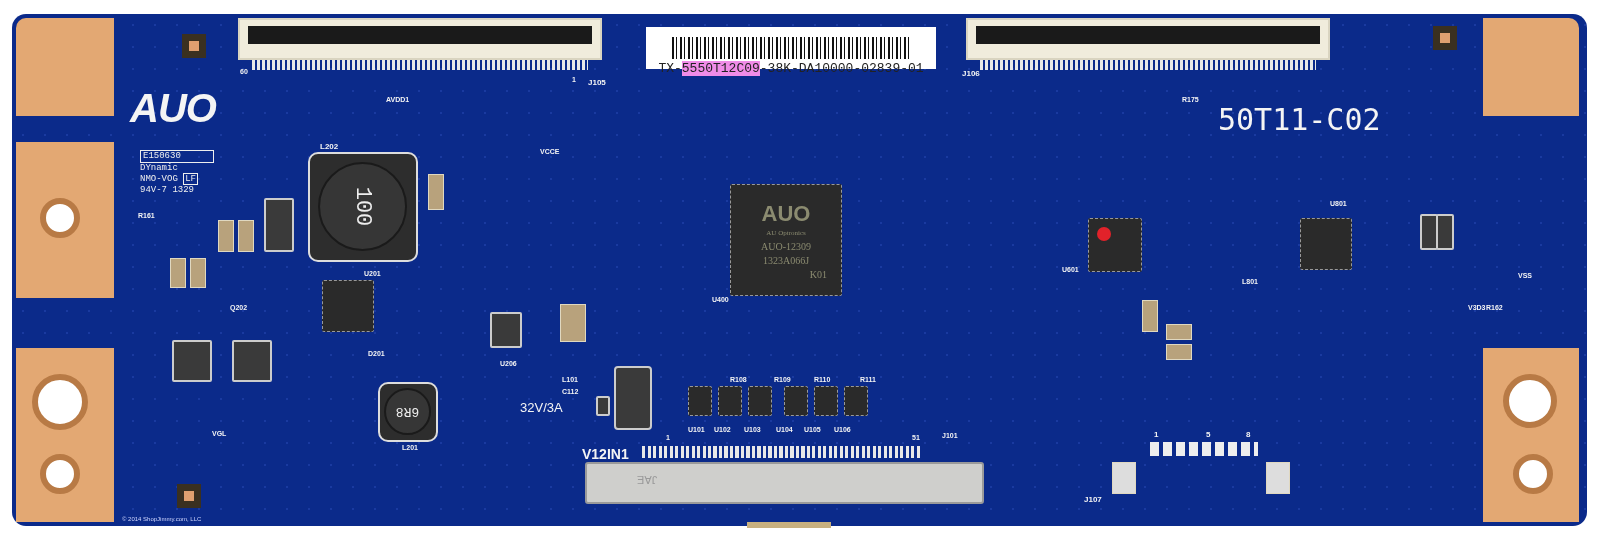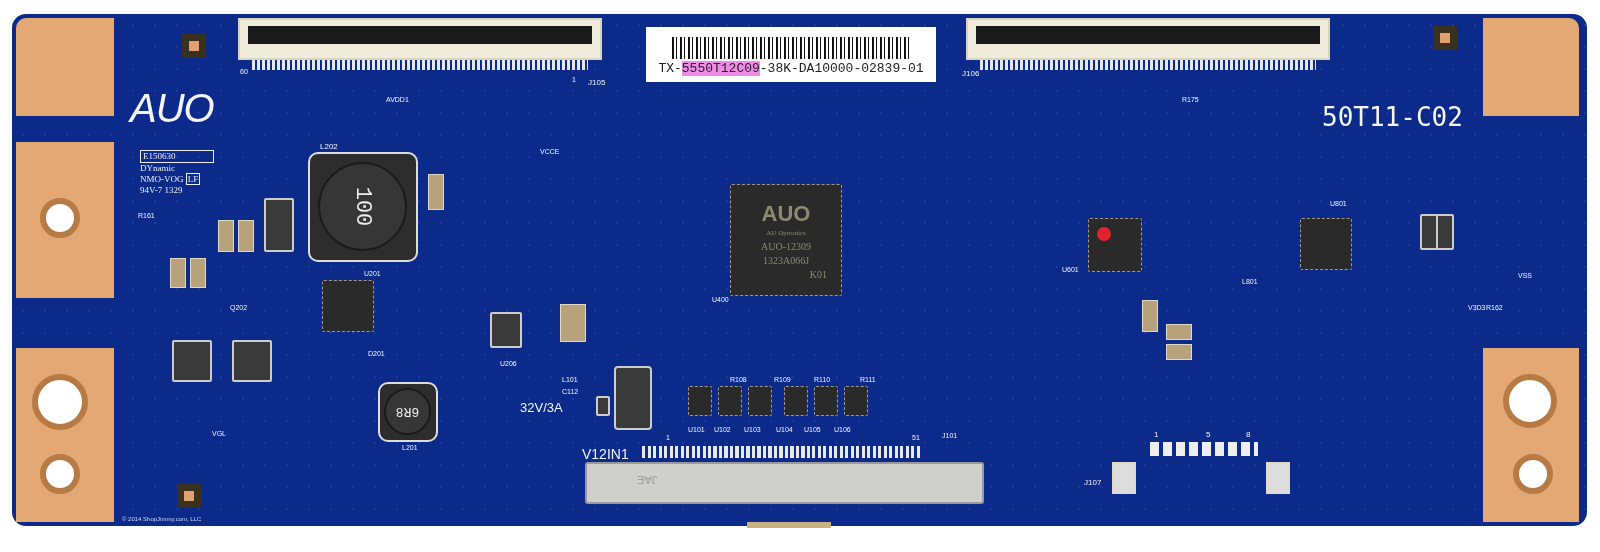--- a/index.html
+++ b/index.html
@@ -5,24 +5,24 @@
   html,body{margin:0;padding:0;background:#fff;}
   body{width:1600px;height:552px;position:relative;overflow:hidden;font-family:"Liberation Sans",sans-serif;}
   .board{position:absolute;left:12px;top:14px;width:1575px;height:512px;background:#0b2a8a;border-radius:14px;
     background-image:radial-gradient(#1a3aa0 1px,transparent 1px);background-size:22px 22px;}
   .pad{position:absolute;background:#e3a873;}
   .hole{position:absolute;width:40px;height:40px;border-radius:50%;background:#fff;border:6px solid #b87a45;box-sizing:border-box;}
   .fpc{position:absolute;background:#f0ecdc;border:2px solid #d9d4c0;}
   .fpc .slot{position:absolute;left:8px;right:8px;top:6px;height:18px;background:#1a1a1a;}
   .fpc .pins{position:absolute;left:12px;right:12px;bottom:-12px;height:10px;
     background:repeating-linear-gradient(90deg,#e8e8e8 0 3px,transparent 3px 5px);}
-  .silk{position:absolute;color:#f4f4f4;font-weight:normal;white-space:nowrap;}
+  .silk{position:absolute;color:#f4f4f4;font-weight:bold;white-space:nowrap;}
   .chip{position:absolute;background:#2a2a2a;border:1px dashed #999;border-radius:2px;}
   .chip .txt{position:absolute;left:0;right:0;text-align:center;color:#8b8b70;font-family:Liberation Serif, serif;}
-  .label{position:absolute;left:646px;top:27px;width:290px;height:55px;background:#fff;}
+  .label{position:absolute;left:646px;top:27px;width:290px;height:42px;background:#fff;}
   .barcode{position:absolute;left:26px;top:10px;width:240px;height:22px;
     background:repeating-linear-gradient(90deg,#111 0 2px,#fff 2px 4px,#111 4px 5px,#fff 5px 8px);}
   .labeltext{position:absolute;left:0;right:0;top:34px;text-align:center;font-family:"Liberation Mono",monospace;font-size:13px;color:#222;}
   .hl{background:#f08ce8;}
   .inductor{position:absolute;background:#2d2d2d;border:2px solid #ddd;border-radius:10px;}
   .inductor .core{position:absolute;left:8%;top:8%;width:84%;height:84%;border-radius:50%;background:#363636;border:2px solid #1a1a1a;box-sizing:border-box;display:flex;align-items:center;justify-content:center;color:#eee;font-family:"Liberation Mono",monospace;}
   .bottomconn{position:absolute;left:585px;top:462px;width:395px;height:38px;background:#cfcfcc;border:2px solid #9a9a9a;border-radius:3px;}
   .cap{position:absolute;background:#b8a27c;border:1px solid #e0d8c0;}
   .copyright{position:absolute;left:122px;top:516px;font-size:6px;color:#cfd6ff;}
   .fuse{position:absolute;background:#3a3a3a;border:2px solid #ccc;border-radius:2px;}
@@ -65,28 +65,28 @@
 
   <div class="label" style="left:634px;top:13px;">
     <div class="barcode"></div>
     <div class="labeltext">
       <span>TX-</span><span class="hl">5550T12C09</span><span>-38K-DA10000-02839-01</span>
     </div>
   </div>
 
   <span class="silk" style="left:118px;top:72px;font-size:40px;font-style:italic;letter-spacing:-1px;">AUO</span>
 
-  <div style="position:absolute;left:128px;top:136px;width:74px;color:#eee;font-size:9px;line-height:11px;font-family:Liberation Serif, serif;">
+  <div style="position:absolute;left:128px;top:136px;width:74px;color:#eee;font-size:9px;line-height:11px;font-family:Liberation Mono, monospace;">
     <div style="border:1px solid #eee;padding:0 2px;">E150630</div>
     <div>DYnamic</div>
     <div><span>NMO-VOG</span> <span style="border:1px solid #eee;padding:0 1px;">LF</span></div>
     <div><span>94V-7</span> <span>1329</span></div>
   </div>
 
-  <span class="silk" style="left:1310px;top:88px;font-size:26px;font-weight:normal;font-family:'DejaVu Sans Mono',monospace;">50T11-C02</span>
+  <span class="silk" style="left:1206px;top:88px;font-size:30px;font-weight:normal;font-family:'DejaVu Sans Mono',monospace;">50T11-C02</span>
 
   <div class="inductor" style="left:296px;top:138px;width:106px;height:106px;">
     <div class="core" style="font-size:22px;transform:rotate(90deg);">100</div>
   </div>
   <span class="silk" style="left:308px;top:128px;font-size:8px;">L202</span>
 
   <div class="inductor" style="left:366px;top:368px;width:56px;height:56px;">
     <div class="core" style="font-size:13px;transform:rotate(180deg);">6R8</div>
   </div>
   <span class="silk" style="left:390px;top:430px;font-size:7px;">L201</span>
@@ -144,21 +144,21 @@
   <span class="silk" style="left:654px;top:420px;font-size:7px;">1</span>
   <span class="silk" style="left:900px;top:420px;font-size:7px;">51</span>
   <div class="bottomconn" style="left:573px;top:448px;">
     <span style="position:absolute;left:50px;top:10px;font-size:11px;color:#999;transform:rotate(180deg);">JAE</span>
   </div>
   <div style="position:absolute;left:735px;top:508px;width:84px;height:6px;background:#c8b080;"></div>
 
   <div style="position:absolute;left:1138px;top:428px;width:108px;height:14px;background:repeating-linear-gradient(90deg,#eee 0 9px,transparent 9px 13px);"></div>
   <div class="cap" style="left:1100px;top:448px;width:22px;height:30px;background:#ddd;"></div>
   <div class="cap" style="left:1254px;top:448px;width:22px;height:30px;background:#ddd;"></div>
-  <span class="silk" style="left:1072px;top:464px;font-size:8px;">J107</span>
+  <span class="silk" style="left:1072px;top:481px;font-size:8px;">J107</span>
   <span class="silk" style="left:1142px;top:416px;font-size:8px;">1</span>
   <span class="silk" style="left:1194px;top:416px;font-size:8px;">5</span>
   <span class="silk" style="left:1234px;top:416px;font-size:8px;">8</span>
 
   <div class="cap" style="left:416px;top:160px;width:14px;height:34px;"></div>
   <div class="cap" style="left:206px;top:206px;width:14px;height:30px;"></div>
   <div class="cap" style="left:226px;top:206px;width:14px;height:30px;"></div>
   <div class="cap" style="left:158px;top:244px;width:14px;height:28px;"></div>
   <div class="cap" style="left:178px;top:244px;width:14px;height:28px;"></div>
   <div class="cap" style="left:548px;top:290px;width:24px;height:36px;"></div>

